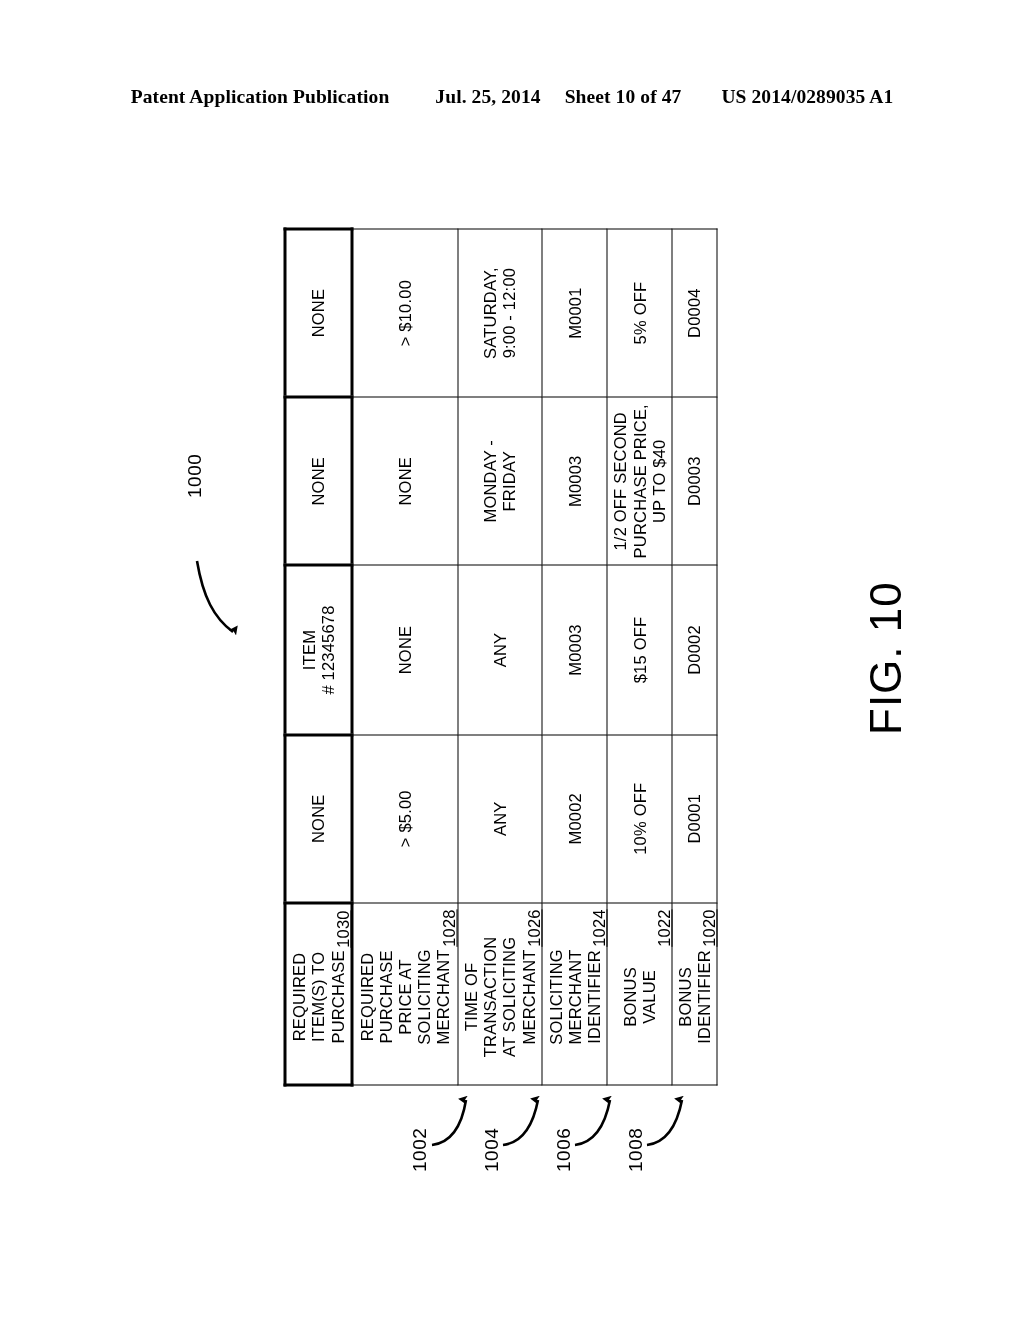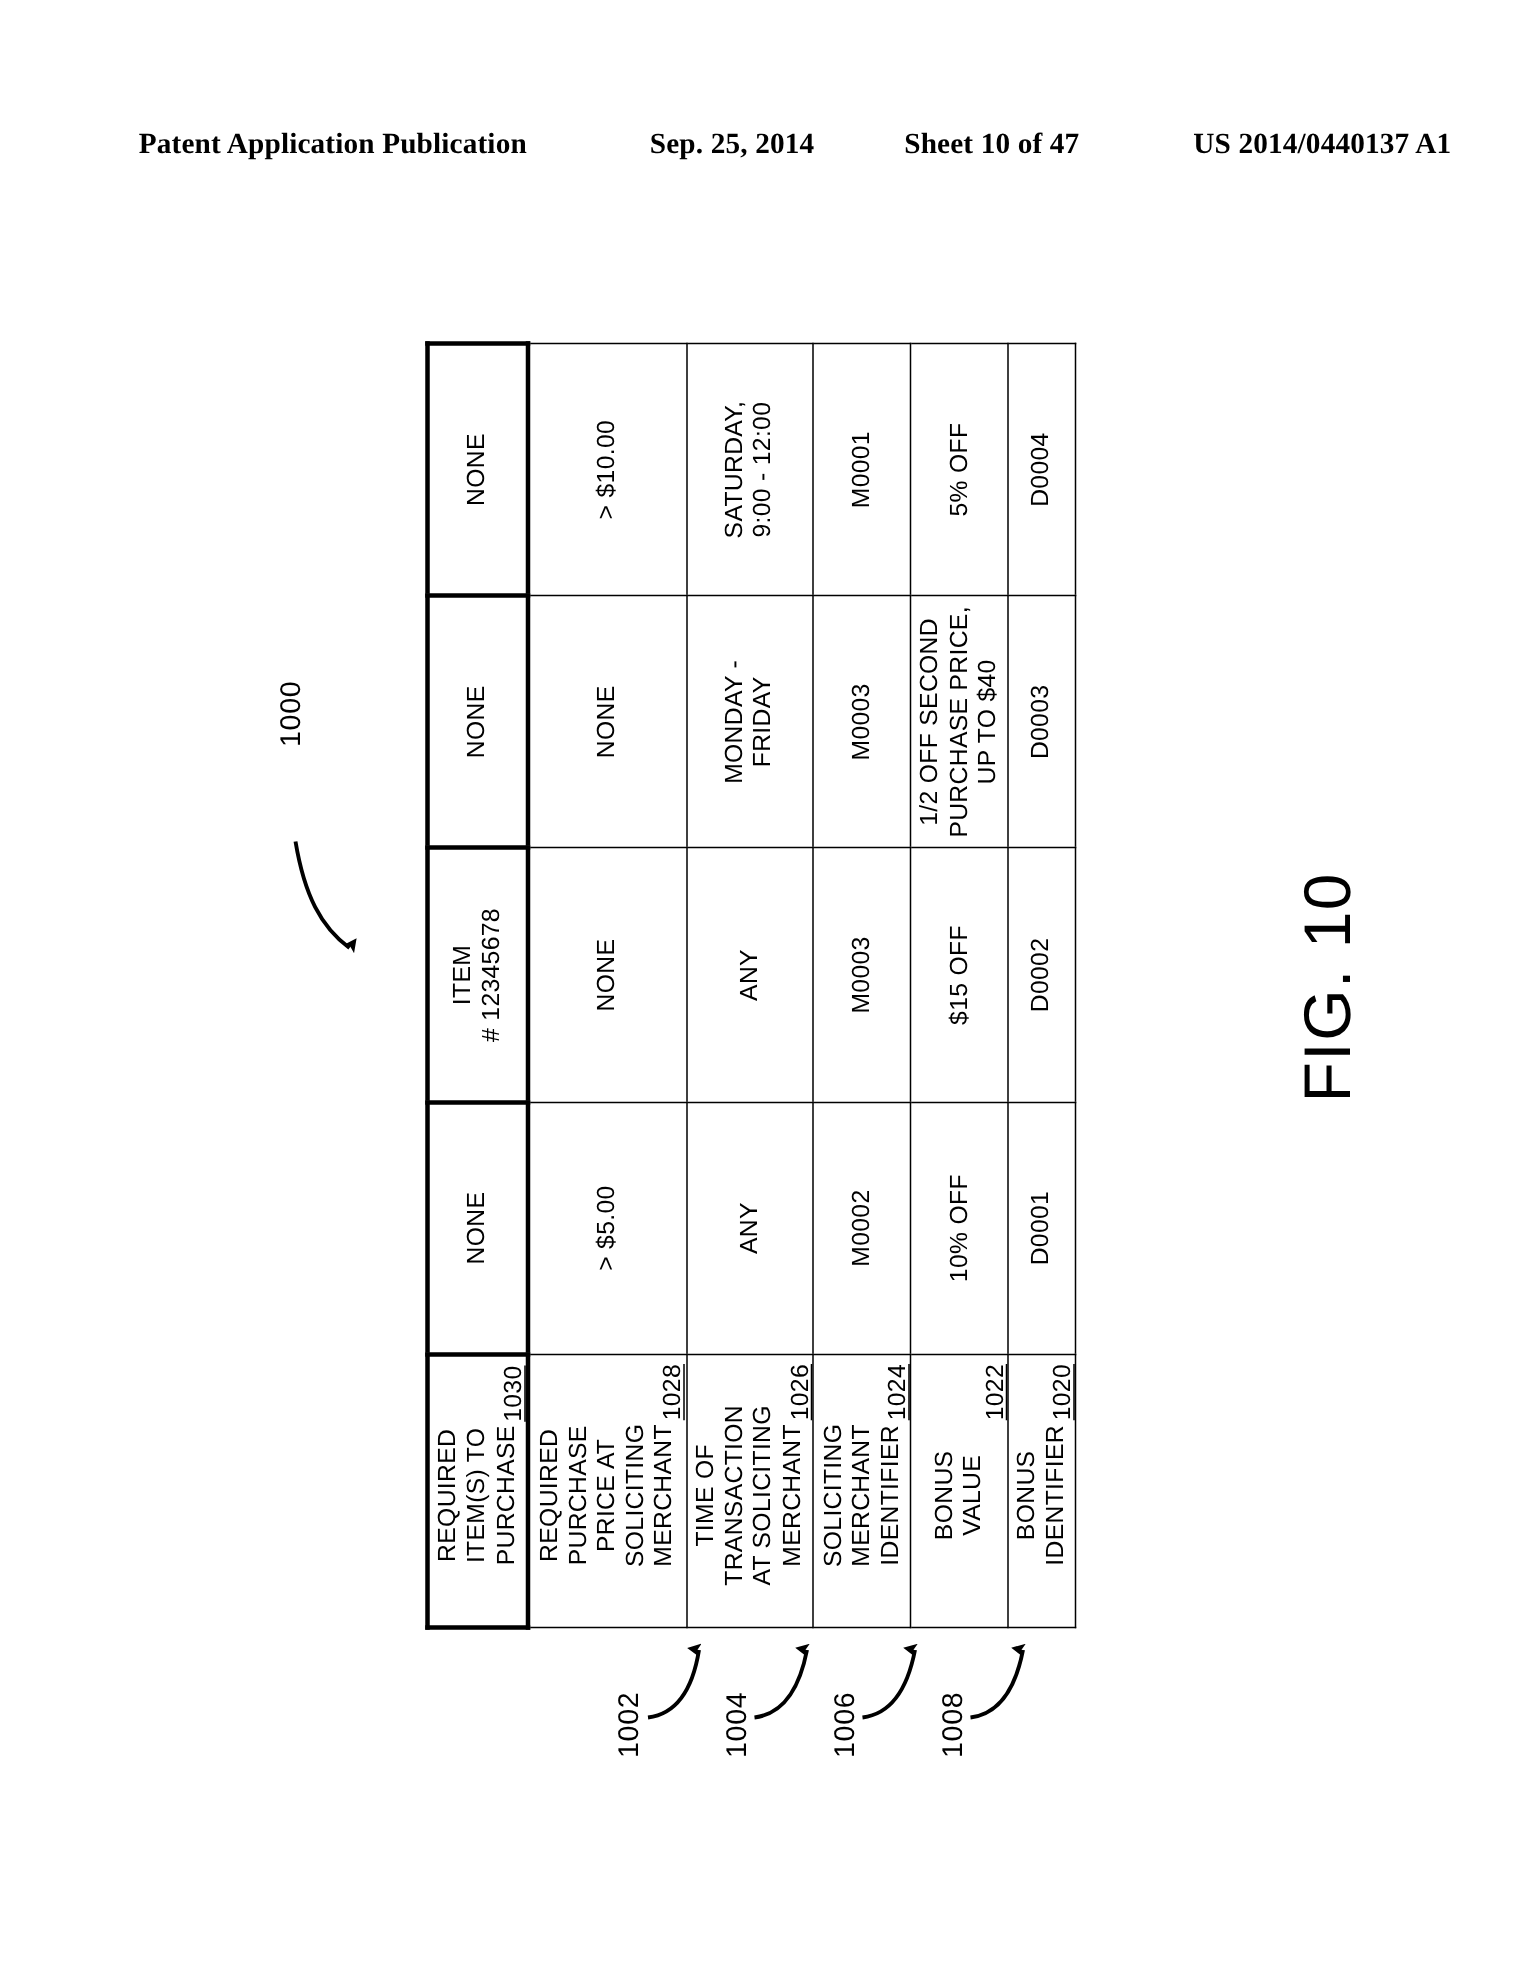--- a/index.html
+++ b/index.html
@@ -22,21 +22,21 @@
     top: 86px;
     left: 0;
     width: 1024px;
     text-align: center;
     font-family: "Liberation Serif", serif;
     font-weight: bold;
     font-size: 19.5px;
     letter-spacing: 0.1px;
     white-space: nowrap;
   }
-  .pub-header .seg { display: inline-block; vertical-align: baseline; margin-left: 36px; }
+  .pub-header .seg { display: inline-block; vertical-align: baseline; }
   .pub-header .gap-lg { display: inline-block; width: 36px; }
   .pub-header .gap-sm { display: inline-block; width: 14px; }
   .pub-header .gap-md { display: inline-block; width: 30px; }
 
   
   #figure-stage {
     position: absolute;
     left: 0;
     top: 0;
     width: 1024px;
@@ -152,25 +152,25 @@
     letter-spacing: 1px;
     white-space: nowrap;
   }
 </style>
 </head>
 <body>
 
 <div class="pub-header">
   <span class="seg">Patent Application Publication</span>
   <span class="gap-lg"></span>
-  <span class="seg">Sep. 25, 2014</span>
+  <span class="seg">Jul. 25, 2014</span>
   <span class="gap-sm"></span>
   <span class="seg">Sheet 10 of 47</span>
   <span class="gap-md"></span>
-  <span class="seg">US 2014/0440137 A1</span>
+  <span class="seg">US 2014/0289035 A1</span>
 </div>
 
 <div id="figure-stage">
 
   <div id="table-wrapper">
     <table class="bonus-table">
       <colgroup>
         <col class="c-hdr">
           <col class="c-r1">
           <col class="c-r2">

